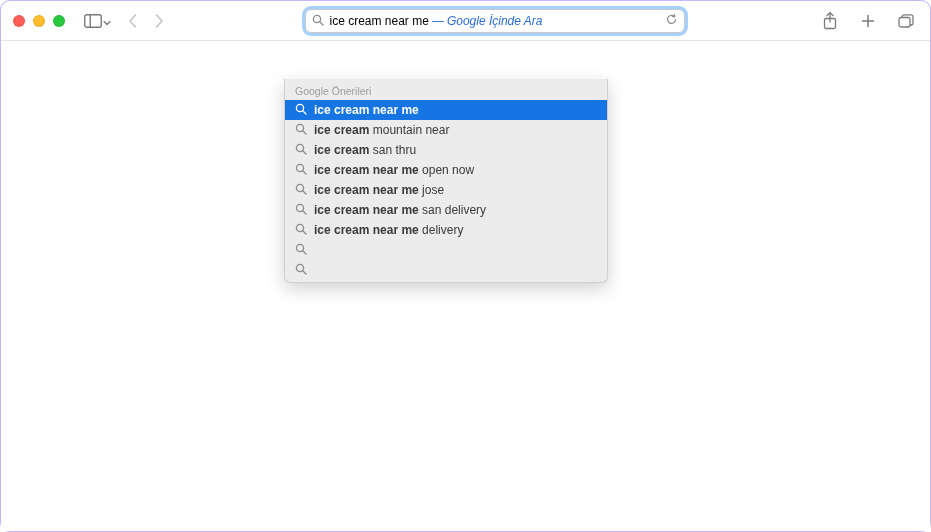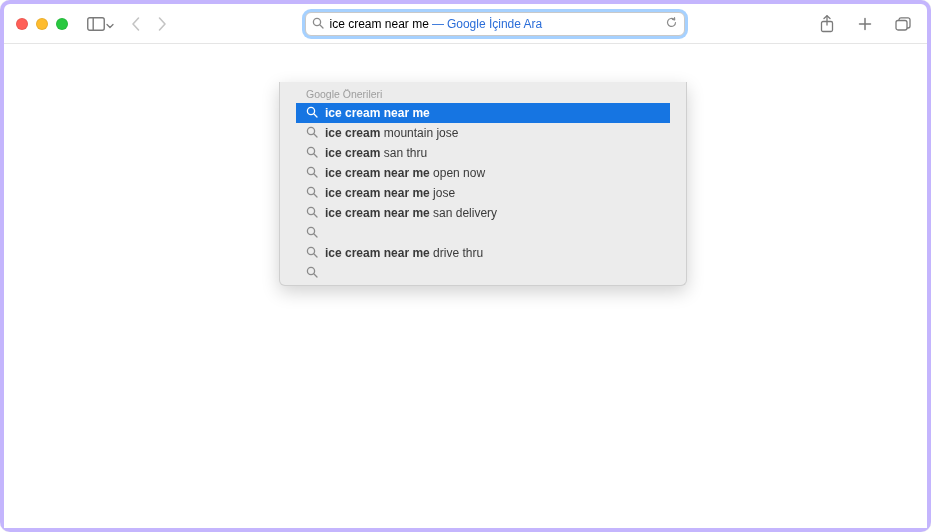--- a/index.html
+++ b/index.html
@@ -12,21 +12,21 @@
     body {
       background: #ffffff;
       width: 931px;
       height: 532px;
       overflow: hidden;
     }
     .window {
       width: 100%;
       height: 100%;
       background: #ffffff;
-      border: 4px solid #c4b5fd;
+      border: 1px solid #c4b5fd;
       border-radius: 10px;
       display: flex;
       flex-direction: column;
       box-shadow: 0 0 0 0.5px rgba(0,0,0,0.05);
     }
     .toolbar {
       height: 40px;
       display: flex;
       align-items: center;
       border-bottom: 1px solid #e5e5e5;
@@ -103,45 +103,45 @@
       flex: 1;
       font-size: 12px;
       color: #2b2b2b;
       white-space: nowrap;
       overflow: hidden;
       display: flex;
       align-items: baseline;
     }
     .address-text .query { color: #000; }
     .address-text .hint-sep { color: #2a6dd8; margin: 0 3px; }
-    .address-text .hint { color: #2a6dd8; }
+    .address-text .hint { color: #2a6dd8; font-style: italic; }
     .reload-icon {
       color: #8b8b8b;
       flex-shrink: 0;
     }
 
     .right-group {
       display: flex;
       align-items: center;
       gap: 14px;
       margin-left: auto;
     }
 
     
     .suggestions {
       position: absolute;
       top: 38px;
-      left: 275px;
-      width: 408px;
+      left: 283px;
+      width: 324px;
       background: #ececec;
       border: 1px solid #cfcfcf;
       border-top: none;
       border-radius: 0 0 6px 6px;
       box-shadow: 0 6px 18px rgba(0,0,0,0.18);
-      padding: 4px 16px 2px;
+      padding: 4px 0 2px;
       z-index: 10;
     }
     .sugg-header {
       font-size: 10.5px;
       color: #9d9d9d;
       padding: 2px 10px 3px;
     }
     .sugg-item {
       display: flex;
       align-items: center;
@@ -263,21 +263,21 @@
                 <circle cx="5" cy="5" r="3.6" stroke="currentColor" stroke-width="1.3"></circle>
                 <line x1="8" y1="8" x2="11" y2="11" stroke="currentColor" stroke-width="1.3" stroke-linecap="round"></line>
               </svg></span>
             <span class="sugg-text"><span class="bold">ice cream near me</span></span>
           </div>
           <div class="sugg-item">
             <span class="sugg-icon"><svg width="12" height="12" viewBox="0 0 12 12" fill="none">
                 <circle cx="5" cy="5" r="3.6" stroke="currentColor" stroke-width="1.3"></circle>
                 <line x1="8" y1="8" x2="11" y2="11" stroke="currentColor" stroke-width="1.3" stroke-linecap="round"></line>
               </svg></span>
-            <span class="sugg-text"><span class="bold">ice cream</span><span> mountain jose</span></span>
+            <span class="sugg-text"><span class="bold">ice cream</span><span> mountain near</span></span>
           </div>
           <div class="sugg-item">
             <span class="sugg-icon"><svg width="12" height="12" viewBox="0 0 12 12" fill="none">
                 <circle cx="5" cy="5" r="3.6" stroke="currentColor" stroke-width="1.3"></circle>
                 <line x1="8" y1="8" x2="11" y2="11" stroke="currentColor" stroke-width="1.3" stroke-linecap="round"></line>
               </svg></span>
             <span class="sugg-text"><span class="bold">ice cream</span><span> san thru</span></span>
           </div>
           <div class="sugg-item">
             <span class="sugg-icon"><svg width="12" height="12" viewBox="0 0 12 12" fill="none">
@@ -298,27 +298,27 @@
                 <circle cx="5" cy="5" r="3.6" stroke="currentColor" stroke-width="1.3"></circle>
                 <line x1="8" y1="8" x2="11" y2="11" stroke="currentColor" stroke-width="1.3" stroke-linecap="round"></line>
               </svg></span>
             <span class="sugg-text"><span class="bold">ice cream near me</span><span> san delivery</span></span>
           </div>
           <div class="sugg-item">
             <span class="sugg-icon"><svg width="12" height="12" viewBox="0 0 12 12" fill="none">
                 <circle cx="5" cy="5" r="3.6" stroke="currentColor" stroke-width="1.3"></circle>
                 <line x1="8" y1="8" x2="11" y2="11" stroke="currentColor" stroke-width="1.3" stroke-linecap="round"></line>
               </svg></span>
-          </div>
-          <div class="sugg-item">
-            <span class="sugg-icon"><svg width="12" height="12" viewBox="0 0 12 12" fill="none">
-                <circle cx="5" cy="5" r="3.6" stroke="currentColor" stroke-width="1.3"></circle>
-                <line x1="8" y1="8" x2="11" y2="11" stroke="currentColor" stroke-width="1.3" stroke-linecap="round"></line>
-              </svg></span>
-            <span class="sugg-text"><span class="bold">ice cream near me</span><span> drive thru</span></span>
+            <span class="sugg-text"><span class="bold">ice cream near me</span><span> delivery</span></span>
+          </div>
+          <div class="sugg-item">
+            <span class="sugg-icon"><svg width="12" height="12" viewBox="0 0 12 12" fill="none">
+                <circle cx="5" cy="5" r="3.6" stroke="currentColor" stroke-width="1.3"></circle>
+                <line x1="8" y1="8" x2="11" y2="11" stroke="currentColor" stroke-width="1.3" stroke-linecap="round"></line>
+              </svg></span>
           </div>
           <div class="sugg-item">
             <span class="sugg-icon"><svg width="12" height="12" viewBox="0 0 12 12" fill="none">
                 <circle cx="5" cy="5" r="3.6" stroke="currentColor" stroke-width="1.3"></circle>
                 <line x1="8" y1="8" x2="11" y2="11" stroke="currentColor" stroke-width="1.3" stroke-linecap="round"></line>
               </svg></span>
           </div>
         </div>
     </div>
   </div>

